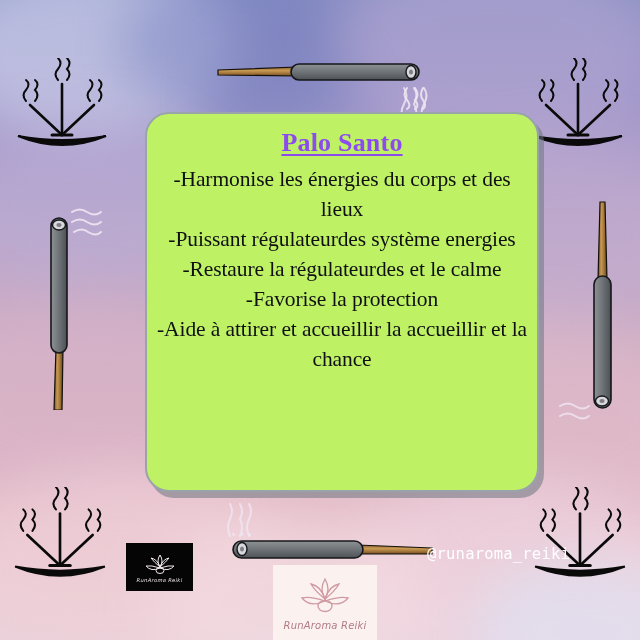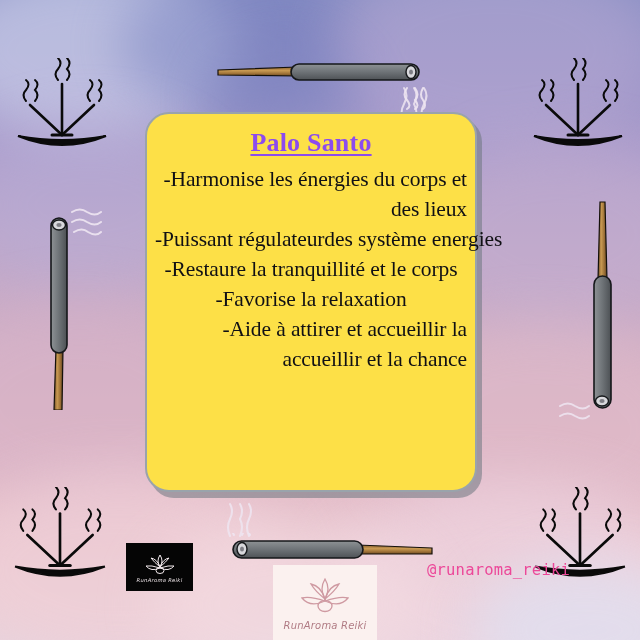--- a/index.html
+++ b/index.html
@@ -49,23 +49,23 @@
   .c9 { left:330px;  top:480px;  width:360px; height:210px; background:#efd4e0; opacity:.7; }
   .c10{ left:150px;  top:520px;  width:280px; height:170px; background:#f4dce2; opacity:.6; }
   .c11{ left:470px;  top:560px;  width:230px; height:140px; background:#dfe1f2; opacity:.7; }
   .c12{ left:210px;  top:40px;   width:150px; height:120px; background:#7b84c0; opacity:.4; }
 
   
   .card {
     position: absolute;
     left: 145px;
     top: 112px;
-    width: 332px;
+    width: 394px;
     height: 380px;
-    background: #fde047;
+    background: #bef264;
     border: 2px solid #9aa3ab;
     border-radius: 24px;
     box-shadow: 5px 6px 0 rgba(110,118,128,.55);
     box-sizing: border-box;
     padding: 14px 8px 0 8px;
     text-align: center;
   }
   .card-title {
     display: inline-block;
     color: #8c4bee;
@@ -79,21 +79,21 @@
     margin-bottom: 4px;
   }
   .card-lines { margin-top: 2px; }
   .card-line {
     color: #101014;
     font-size: 21.5px;
     line-height: 30px;
     letter-spacing: -0.1px;
     white-space: nowrap;
   }
-  .card-line.wrap { white-space: normal; text-align: right; }
+  .card-line.wrap { white-space: normal; }
 
   
   .burner { position: absolute; }
 
   
   .stick { position: absolute; }
 
   
   .logo-black {
     position: absolute;
@@ -135,22 +135,22 @@
     font-size: 10px;
     font-style: italic;
     letter-spacing: .2px;
     white-space: nowrap;
   }
 
   
   .handle {
     position: absolute;
     left: 427px;
-    top: 561px;
-    color: #ec4899;
+    top: 545px;
+    color: #ffffff;
     font-family: "DejaVu Sans Mono", monospace;
     font-size: 15.5px;
     letter-spacing: .2px;
     white-space: nowrap;
   }
 </style>
 </head>
 <body>
 
 <div id="canvas">
@@ -357,22 +357,22 @@
       <path d="M18 36 q4 -9 0 -17 q4 -8 0 -15"></path>
       <path d="M27 36 q-4 -9 0 -17 q4 -8 0 -15"></path>
     </g>
   </svg>
 
   <div class="card">
     <div class="card-title">Palo Santo</div>
     <div class="card-lines">
       <div class="card-line wrap">-Harmonise les énergies du corps et des lieux</div>
       <div class="card-line">-Puissant régulateurdes système energies</div>
-      <div class="card-line">-Restaure la tranquillité et le corps</div>
-      <div class="card-line">-Favorise la relaxation</div>
+      <div class="card-line">-Restaure la régulateurdes et le calme</div>
+      <div class="card-line">-Favorise la protection</div>
       <div class="card-line wrap">-Aide à attirer et accueillir la accueillir et la chance</div>
     </div>
   </div>
 
   <div class="logo-black">
     <svg width="34" height="24" viewBox="0 0 34 24">
       <g fill="none" stroke="#f2e9ec" stroke-width="1">
         <path d="M17 3 q4 6 0 12 q-4 -6 0 -12 Z"></path>
         <path d="M17 15 q-6 -5 -9 -9 q6 1 9 9 Z"></path>
         <path d="M17 15 q6 -5 9 -9 q-6 1 -9 9 Z"></path>

